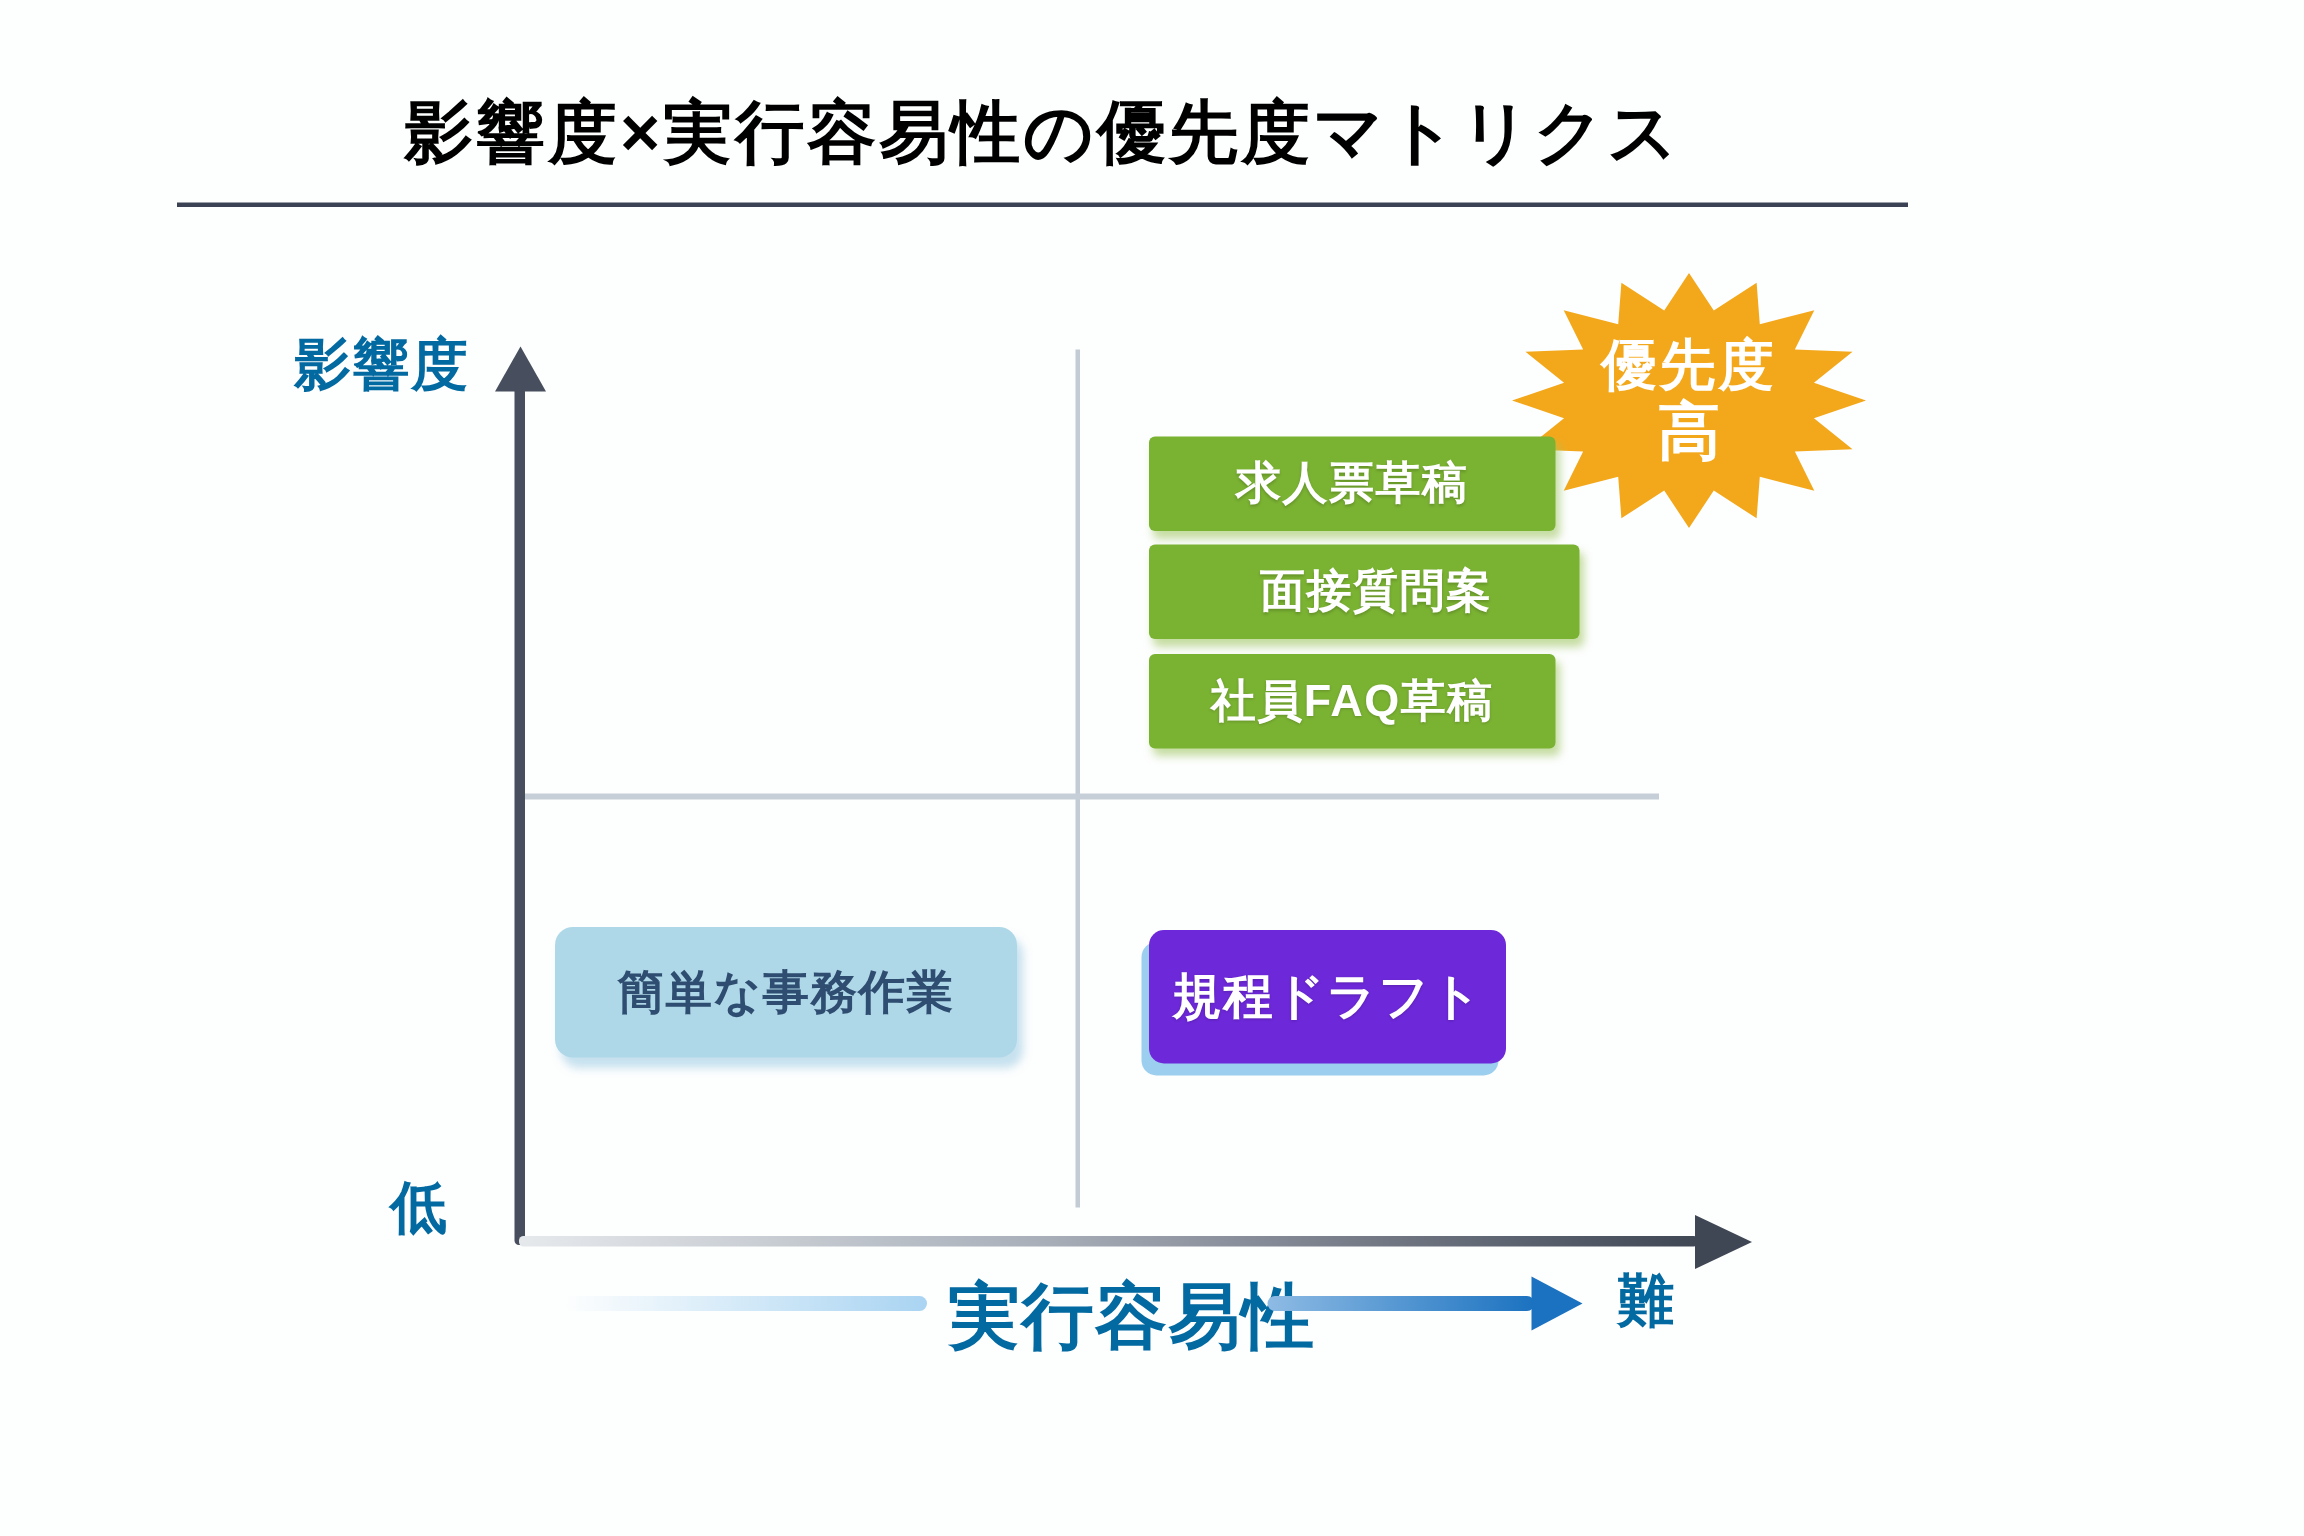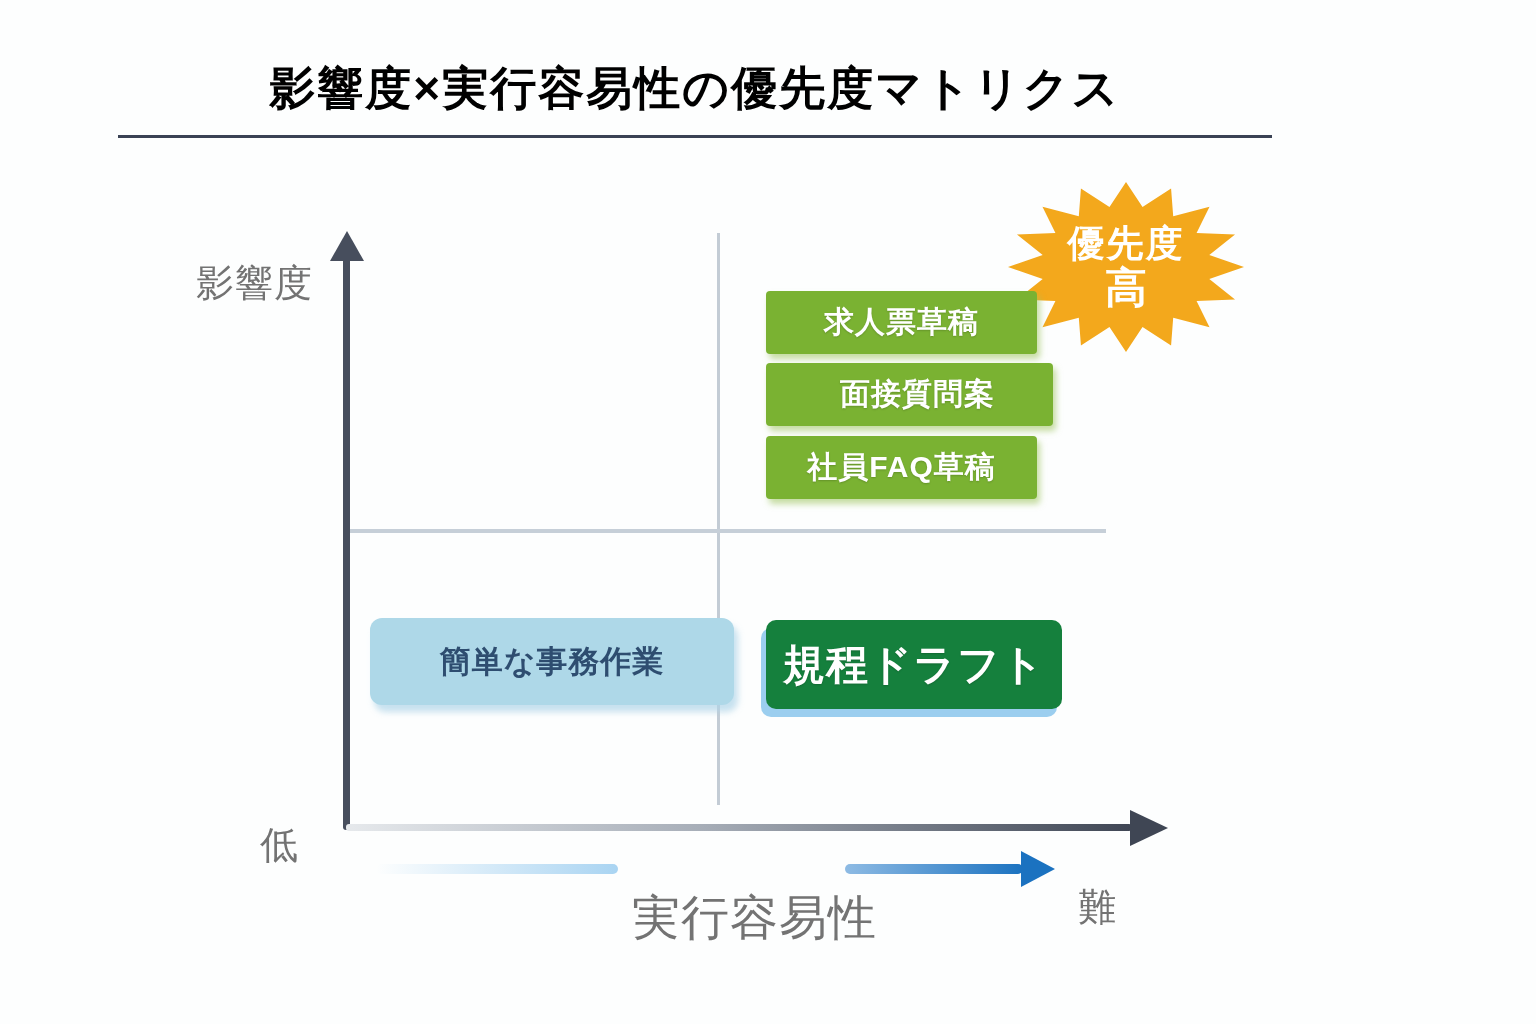--- a/index.html
+++ b/index.html
@@ -33,21 +33,21 @@
     border-top:18px solid transparent;border-bottom:18px solid transparent;
     border-left:38px solid #3f4654;
   }
   .div-v{
     position:absolute;left:717px;top:233px;width:3px;height:572px;background:#c3ccd5;
   }
   .div-h{
     position:absolute;left:350px;top:529px;width:756px;height:4px;background:#c6cfd8;
   }
   .axis-label{
-    position:absolute;font-weight:400;color:#737373;font-size:38px;letter-spacing:1px;margin-top:40px;
+    position:absolute;font-weight:700;color:#0369a1;font-size:38px;letter-spacing:1px;
   }
   .y-label{left:196px;top:218px;}
   .y-low{left:260px;top:780px;}
   .x-label{left:632px;top:846px;font-size:48px;}
   .x-high{left:1078px;top:842px;}
   
   .ease-fade-bar{
     position:absolute;left:376px;top:864px;width:242px;height:10px;border-radius:5px;
     background:linear-gradient(to right,rgba(190,222,246,0),#a9d4f2);
   }
@@ -72,26 +72,26 @@
   }
   .card-green{
     left:766px;width:271px;height:63px;border-radius:4px;background:#7ab232;
     color:#ffffff;font-size:30px;box-shadow:3px 5px 6px rgba(160,198,100,.6);
     text-shadow:0 1px 2px rgba(0,0,0,.18);
   }
   .card-green-1{top:291px;}
   .card-green-2{top:363px;padding-left:16px;}
   .card-green-3{top:436px;}
   .card-lightblue{
-    left:370px;top:618px;width:364px;height:87px;border-radius:12px;background:#aed8e8;
+    left:370px;top:618px;width:308px;height:87px;border-radius:12px;background:#aed8e8;
     color:#2e4d70;font-size:31px;box-shadow:4px 7px 6px rgba(175,212,232,.7);
   }
   .card-blue{
-    left:766px;top:620px;width:296px;height:89px;border-radius:10px;background:#15803d;
-    color:#ffffff;font-size:42px;box-shadow:-5px 8px 0 rgba(150,203,238,.95);
+    left:766px;top:620px;width:238px;height:89px;border-radius:10px;background:#6d28d9;
+    color:#ffffff;font-size:33px;box-shadow:-5px 8px 0 rgba(150,203,238,.95);
     text-shadow:0 1px 2px rgba(0,0,0,.18);
   }
   
   .badge{
     position:absolute;left:1008px;top:182px;width:236px;height:170px;z-index:1;
     background:#f3a81c;display:flex;flex-direction:column;align-items:center;justify-content:center;
     clip-path:polygon(100% 50%,85.3% 57%,96.2% 69.1%,79.9% 70%,85.4% 85.4%,70% 79.9%,
       69.1% 96.2%,57% 85.3%,50% 100%,43% 85.3%,30.9% 96.2%,30% 79.9%,14.6% 85.4%,20.1% 70%,
       3.8% 69.1%,14.7% 57%,0% 50%,14.7% 43%,3.8% 30.9%,20.1% 30%,14.6% 14.6%,30% 20.1%,
       30.9% 3.8%,43% 14.7%,50% 0%,57% 14.7%,69.1% 3.8%,70% 20.1%,85.4% 14.6%,79.9% 30%,

